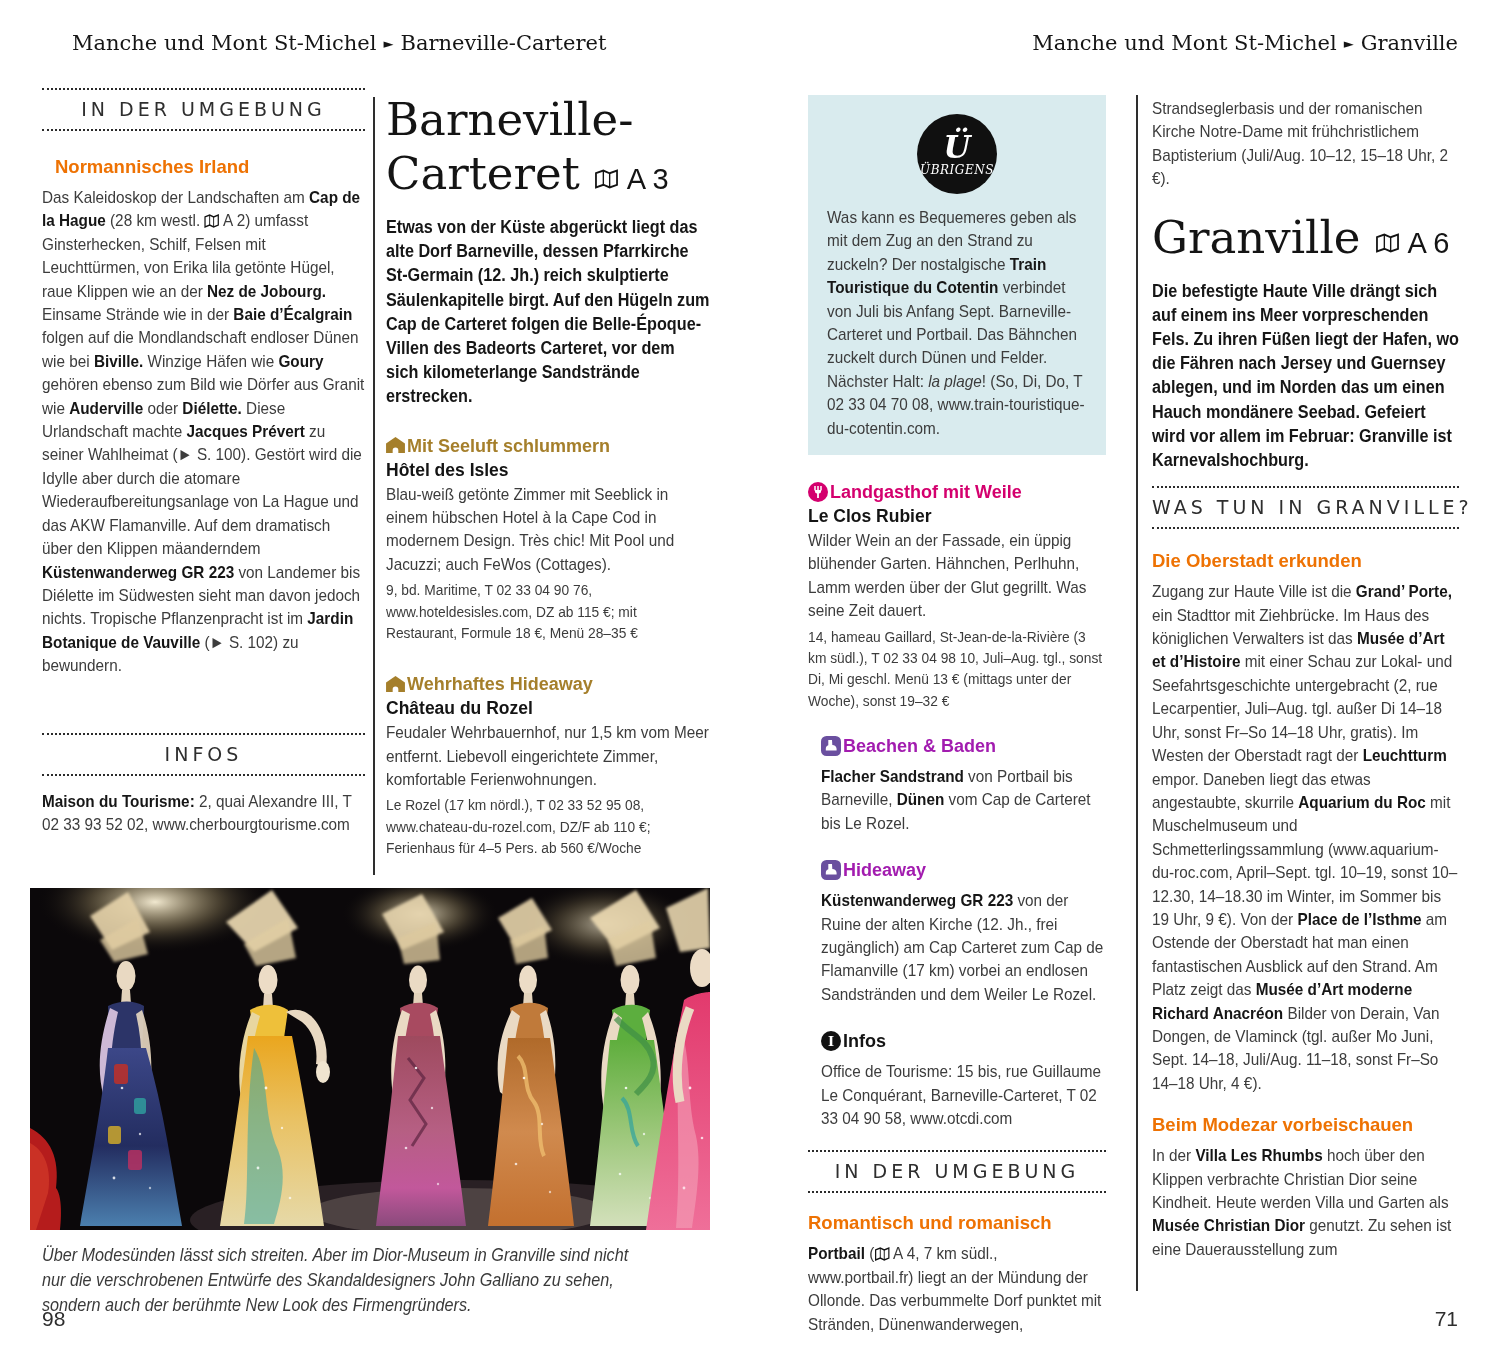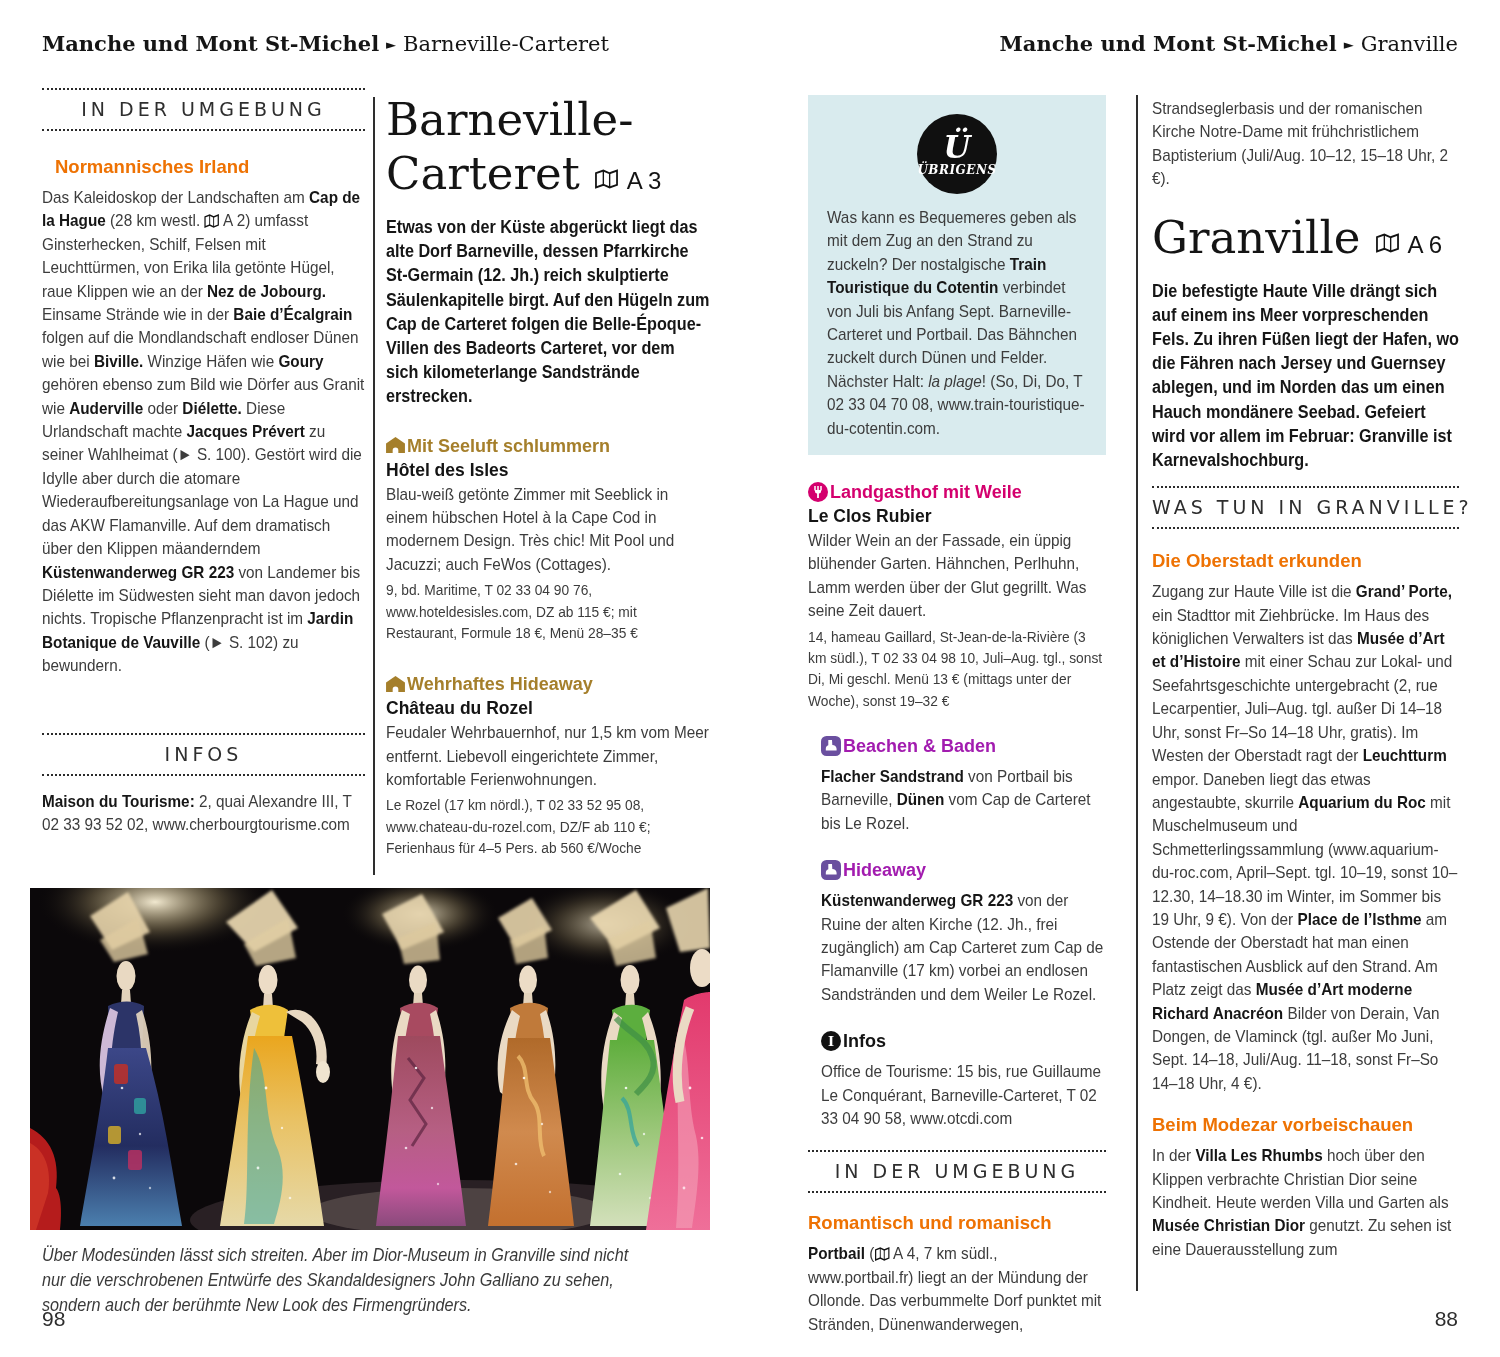--- a/index.html
+++ b/index.html
@@ -1,21 +1,21 @@
 <!DOCTYPE html>
 <html><head>
 <meta charset="utf-8">
 <style>
   html,body{margin:0;padding:0;background:#888;}
   .page{position:relative;width:1500px;height:1357px;background:#ffffff;overflow:hidden;
         font-family:"Liberation Sans","DejaVu Sans",sans-serif;color:#3c3c3c;}
   
   .runhead{position:absolute;top:31px;font-family:"DejaVu Serif","Liberation Serif",serif;
            font-size:21px;color:#151515;white-space:nowrap;}
-  .runhead .bold{font-weight:bold;}
+  .runhead .bold{font-weight:normal;margin-left:30px;}
   .runhead .arrow{font-size:13px;position:relative;top:-2px;margin:0 7px;font-family:"DejaVu Sans",sans-serif;}
   .rh-left{left:42px;}
   .rh-right{right:42px;}
   
   .col{position:absolute;}
   .vrule{position:absolute;width:1.5px;background:#2e2e2e;}
   
   .dot{border-top:2.5px dotted #2b2b2b;height:0;}
   .seclabel{text-align:center;font-family:"DejaVu Sans",sans-serif;font-size:19px;letter-spacing:4px;
             color:#2e2e2e;padding:8px 0 9px;white-space:nowrap;}
@@ -23,39 +23,39 @@
   .cz{transform:scaleX(0.9);transform-origin:0 0;width:111.1%;}
   p{margin:0;}
   .rich{font-size:17px;line-height:23.4px;color:#3c3c3c;}
   .rich .b,.b{font-weight:bold;color:#161616;}
   .rich .i,.i{font-style:italic;}
   .details{font-size:15.3px;line-height:21.3px;color:#3c3c3c;margin-top:3px;}
   .h-orange{color:#ee7203;font-weight:bold;font-size:18.5px;line-height:23px;}
   .introp{font-size:18px;line-height:24.2px;font-weight:bold;color:#161616;}
   .title{font-family:"DejaVu Serif","Liberation Serif",serif;font-size:45px;line-height:54px;color:#141414;}
   .titlerow{display:flex;align-items:baseline;}
-  .mapref{display:inline-flex;align-items:center;gap:8px;font-size:24px;color:#141414;margin-left:14px;
+  .mapref{display:inline-flex;align-items:center;gap:8px;font-size:29px;color:#141414;margin-left:14px;
           font-family:"Liberation Sans",sans-serif;}
   .cat{display:flex;align-items:center;gap:2px;font-weight:bold;font-size:18px;line-height:22px;}
   .cat .icon{display:inline-flex;flex:none;}
   .brown{color:#a57f2b;}
   .magenta{color:#d4006e;}
   .purple{color:#a21caf;}
   .blackcat{color:#141414;}
   .name{font-weight:bold;font-size:17.5px;color:#141414;margin:3px 0 2px;}
   
   .mt8{margin-top:8px;}.mt14{margin-top:14px;}.mt18{margin-top:18px;}.mt20{margin-top:20px;}
   .mt24{margin-top:24px;margin-left:13px;}.mt26{margin-top:26px;}.mt30{margin-top:30px;}
   
   .box{background:#d9ebee;padding:17px 19px 15px;}
   .circle{width:80px;height:80px;border-radius:50%;background:#101010;margin:2px auto 12px;
           display:flex;flex-direction:column;align-items:center;justify-content:center;color:#ffffff;
           font-family:"DejaVu Serif","Liberation Serif",serif;font-style:italic;}
   .circle .u{font-size:31px;font-weight:bold;line-height:1;}
-  .circle .clabel{font-size:12px;font-weight:bold;letter-spacing:.5px;}
+  .circle .clabel{font-size:12px;font-weight:normal;letter-spacing:.5px;}
   
   .photo{position:absolute;left:30px;top:888px;width:680px;height:342px;}
   .caption{position:absolute;left:42px;top:1243px;width:672px;font-style:italic;
            font-size:18px;line-height:25px;color:#3a3a3a;}
   .pnum{position:absolute;bottom:26px;font-size:21px;color:#2e2e2e;}
   .pn-left{left:42px;}
   .pn-right{right:42px;}
   .inline-icon svg{vertical-align:-2px;}
 </style>
 </head>
@@ -237,21 +237,21 @@
         <path d="M650 140 C662 168 656 210 666 248 C672 276 666 312 662 340 L646 340 C652 272 644 200 650 140 Z" fill="#f4a0b8" opacity="0.6"></path>
         <path d="M660 120 C648 150 644 186 650 214" stroke="#eadac4" stroke-width="9" fill="none"></path>
         <circle cx="660" cy="200" r="1.4" fill="#fff" opacity="0.85"></circle>
           <circle cx="672" cy="250" r="1.3" fill="#fff" opacity="0.75"></circle>
         <circle cx="654" cy="300" r="1.4" fill="#fff" opacity="0.7"></circle>
       </g>
     </svg>
   </div>
   <p class="caption cz">Über Modesünden lässt sich streiten. Aber im Dior-Museum in Granville sind nicht nur die verschrobenen Entwürfe des Skandaldesigners John Galliano zu sehen, sondern auch der berühmte New Look des Firmengründers.</p>
   <div class="pnum pn-left">98</div>
-  <div class="pnum pn-right">88</div>
+  <div class="pnum pn-right">71</div>
 
   <div class="col" style="left:386px;top:93px;width:324px;">
     <div class="title">Barneville-</div>
     <div class="titlerow">
       <span class="title">Carteret</span>
       <span class="mapref">
         <span class="icon">
           <svg width="25" height="20" viewBox="0 0 23 19">
               <path d="M1.5 4 L8.5 1.5 L14.5 4 L21.5 1.5 V15 L14.5 17.5 L8.5 15 L1.5 17.5 Z" fill="none" stroke="#141414" stroke-width="1.7"></path>
               <path d="M8.5 1.5 V15 M14.5 4 V17.5" stroke="#141414" stroke-width="1.3" fill="none"></path>

